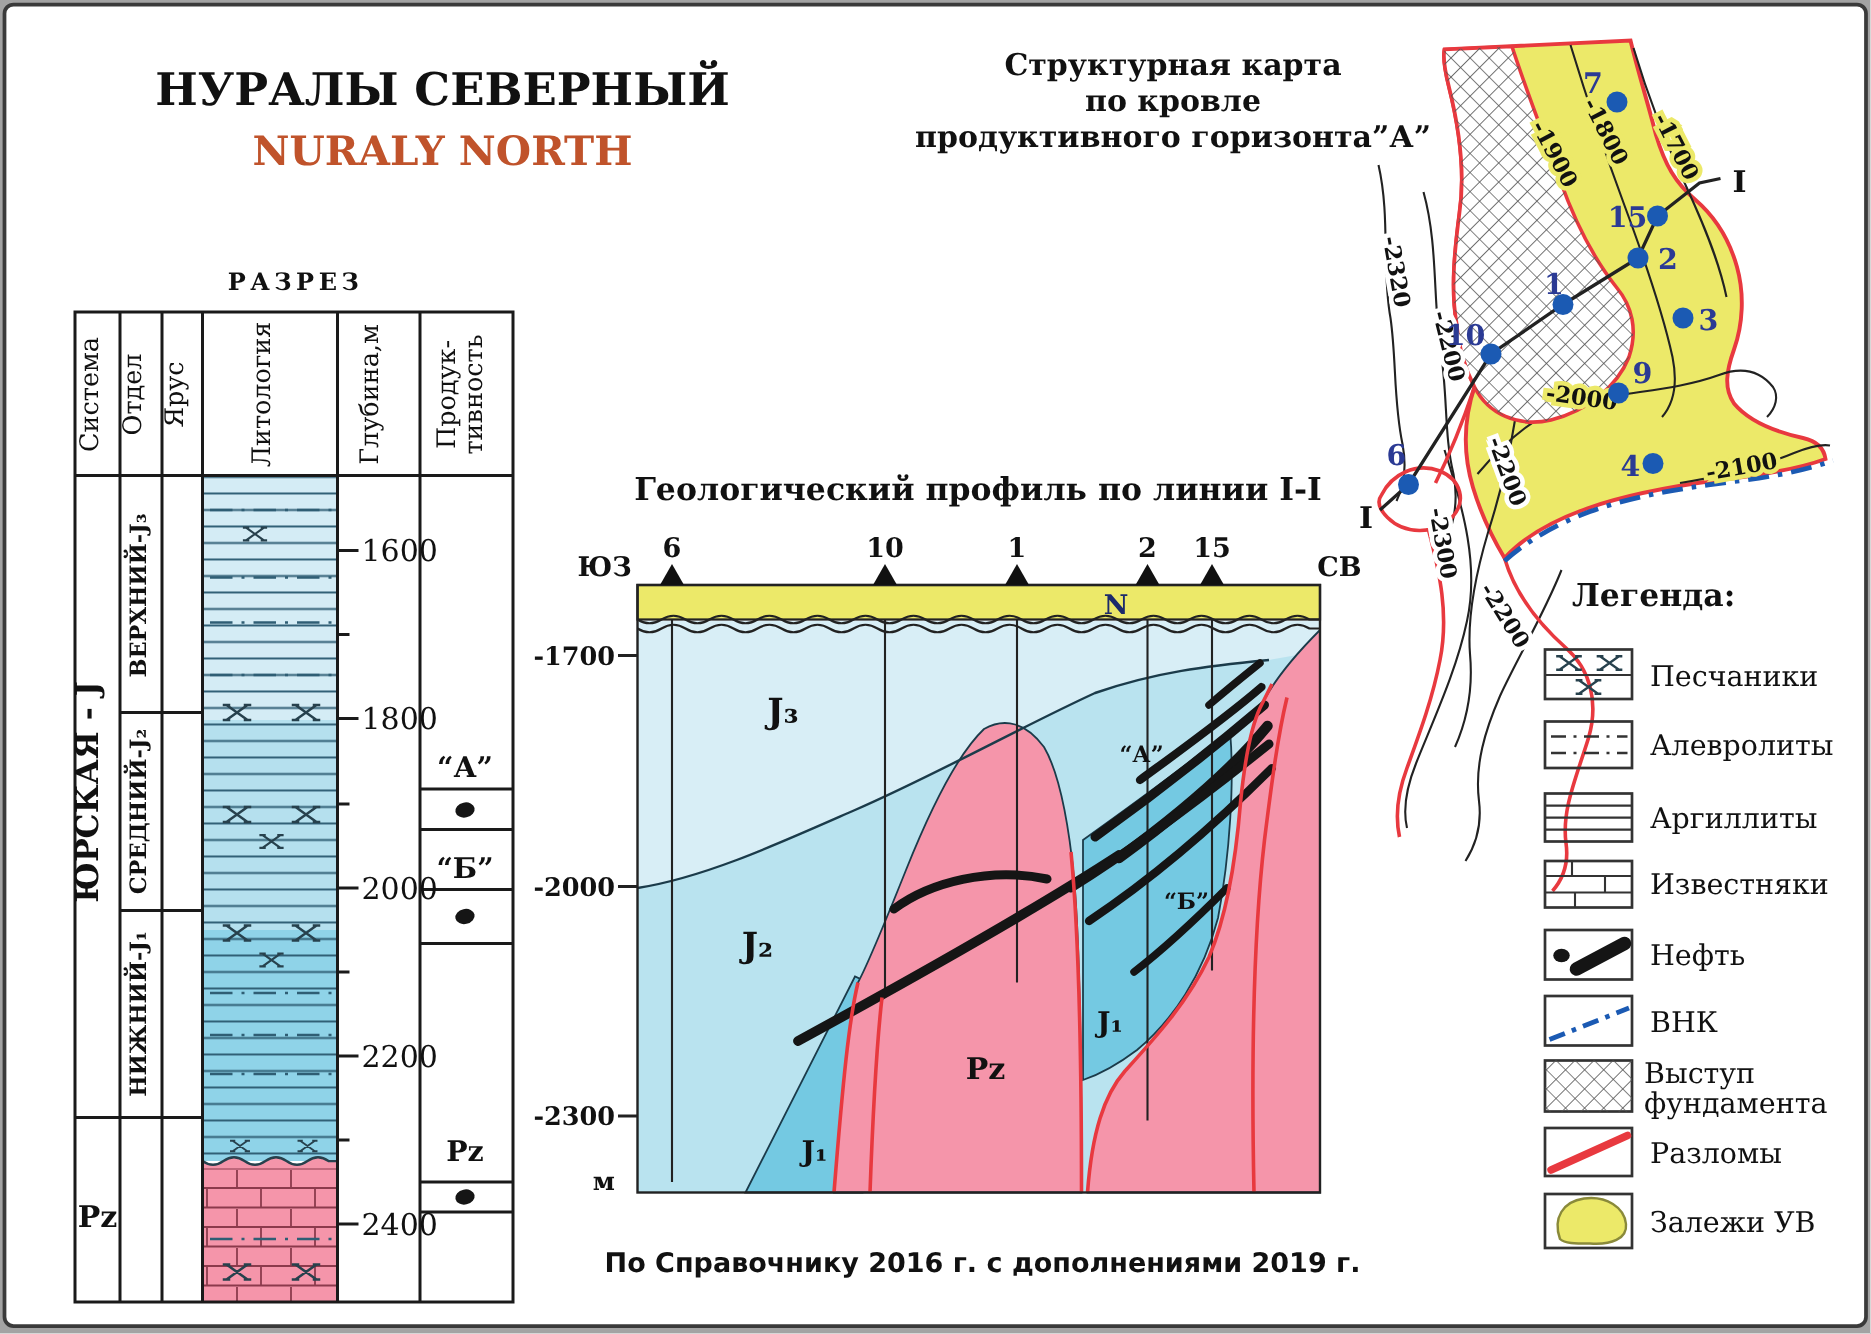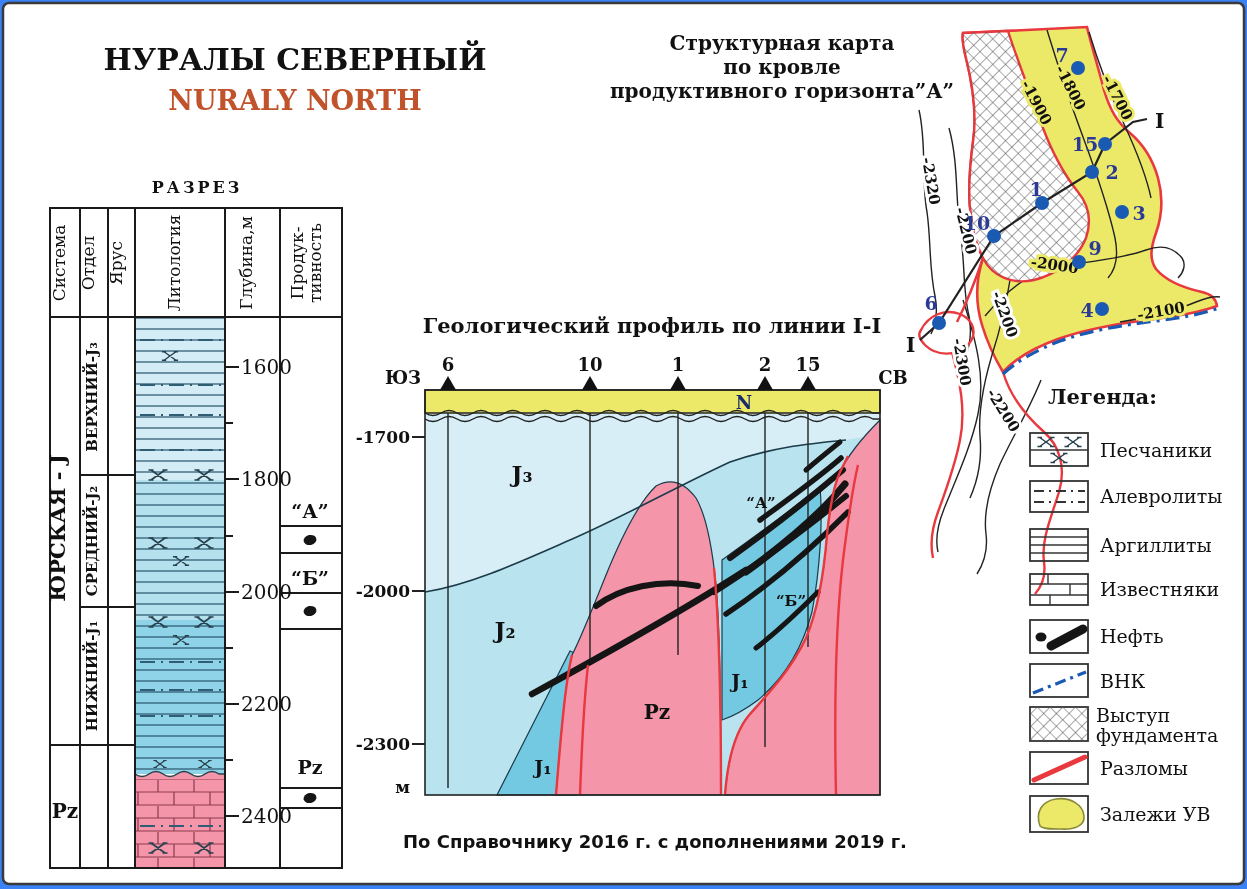--- a/index.html
+++ b/index.html
@@ -1,16 +1,16 @@
 <!DOCTYPE html>
 <html><head>
 <meta charset="utf-8">
 <style>
   html,body{margin:0;padding:0;background:#ffffff;}
-  .page{position:relative;width:1247px;height:889px;background:#3b82f6;overflow:hidden;
+  .page{position:relative;width:1247px;height:889px;background:#a3a3a3;overflow:hidden;
         font-family:"DejaVu Serif", "Liberation Serif", serif;}
   svg text{user-select:none;}
 </style>
 </head>
 <body>
 
 <div class="page">
 <svg width="1247" height="889" viewBox="0 0 1247 889" xmlns="http://www.w3.org/2000/svg">
   <defs>
     <pattern id="p-hlines" width="10" height="11" patternUnits="userSpaceOnUse">

